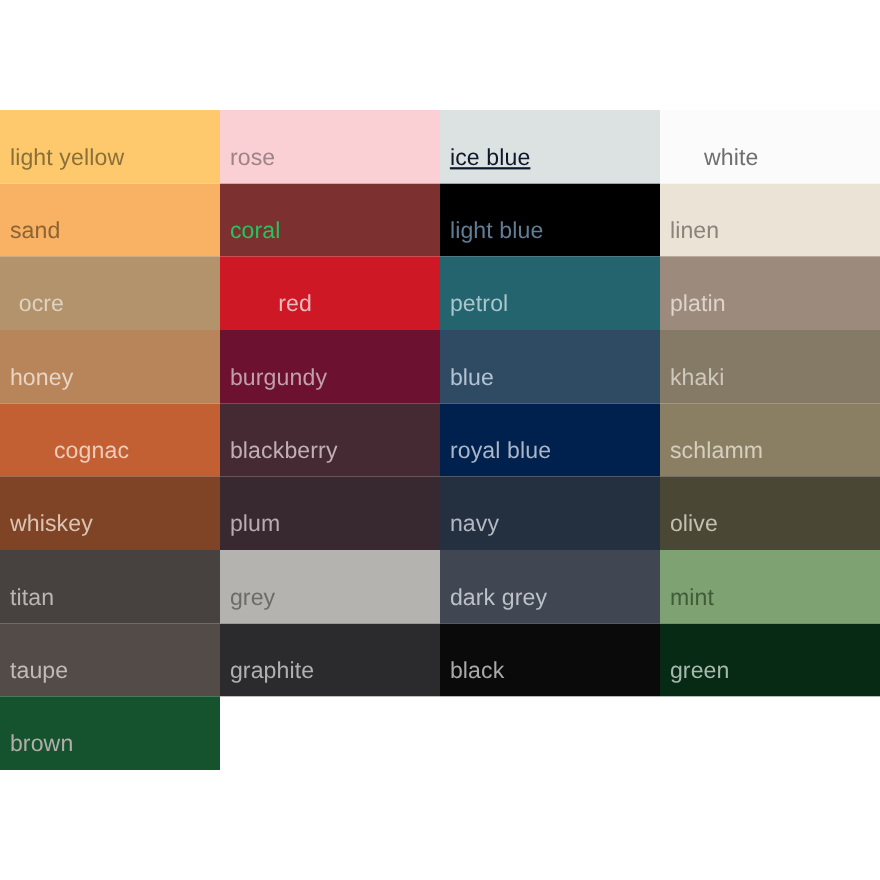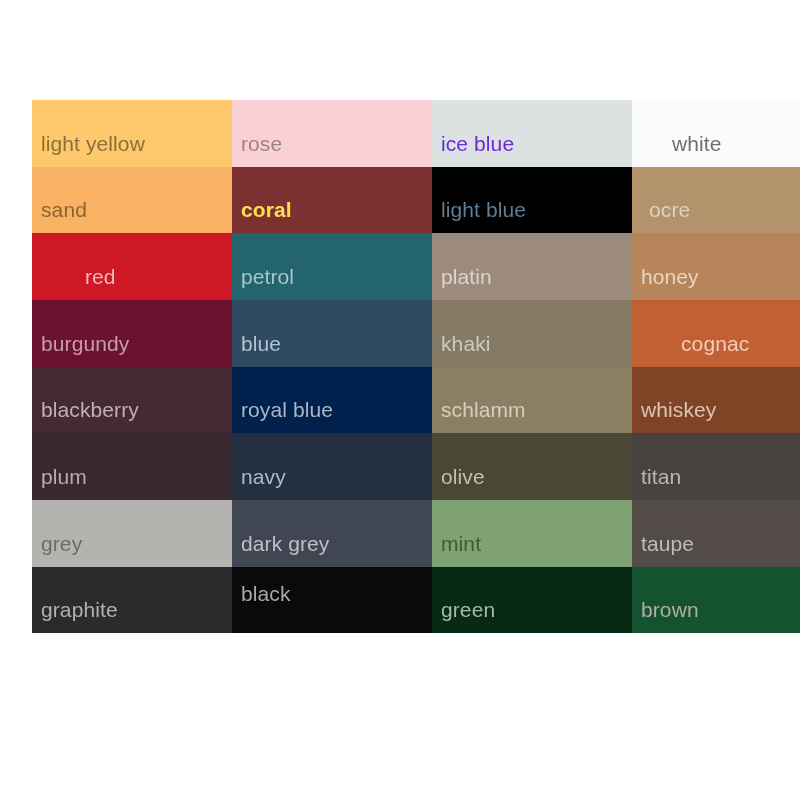--- a/index.html
+++ b/index.html
@@ -18,21 +18,20 @@
     left: 0;
     top: 100px;
     width: 800px;
     height: 600px;
   }
   .swatch-grid {
     display: grid;
     grid-template-columns: repeat(4, 200px);
     grid-auto-rows: 66.67px;
     width: 637px;
-    margin-left: 32px;
   }
   .swatch {
     position: relative;
     box-sizing: border-box;
     display: flex;
     align-items: flex-end;
     overflow: hidden;
   }
   .swatch-label {
     display: block;
@@ -51,33 +50,36 @@
 
 <div id="palette-board">
   <div class="swatch-grid">
       <div class="swatch" style="background: rgb(253, 201, 108);">
         <span class="swatch-label" style="color: rgb(138, 112, 56);">light yellow</span>
       </div>
       <div class="swatch" style="background: rgb(251, 208, 213);">
         <span class="swatch-label" style="color: rgb(156, 132, 135);">rose</span>
       </div>
       <div class="swatch" style="background: rgb(220, 226, 225);">
-        <span class="swatch-label" style="color: #6d28d9;">ice blue</span>
+        <span class="swatch-label" style="color: #0f172a; text-decoration: underline;">ice blue</span>
       </div>
       <div class="swatch" style="background: rgb(251, 251, 251);">
         <span class="swatch-label" style="color: rgb(111, 111, 111); padding-left: 40px;">white</span>
       </div>
       <div class="swatch" style="background: rgb(249, 178, 100);">
         <span class="swatch-label" style="color: rgb(139, 100, 52);">sand</span>
       </div>
       <div class="swatch" style="background: rgb(124, 49, 48);">
-        <span class="swatch-label" style="color: #fde047; font-weight: bold;">coral</span>
+        <span class="swatch-label" style="color: #22c55e;">coral</span>
       </div>
       <div class="swatch" style="background: #000000;">
         <span class="swatch-label" style="color: rgb(95, 125, 149);">light blue</span>
+      </div>
+      <div class="swatch" style="background: rgb(236, 227, 215);">
+        <span class="swatch-label" style="color: rgb(139, 131, 120);">linen</span>
       </div>
       <div class="swatch" style="background: rgb(178, 147, 108);">
         <span class="swatch-label" style="color: rgb(222, 210, 192); padding-left: 17px;">ocre</span>
       </div>
       <div class="swatch" style="background: rgb(207, 24, 38); padding-left: 44px;">
         <span class="swatch-label" style="color: rgb(240, 185, 187);">red</span>
       </div>
       <div class="swatch" style="background: rgb(35, 100, 110);">
         <span class="swatch-label" style="color: rgb(169, 198, 202);">petrol</span>
       </div>
@@ -131,21 +133,21 @@
       </div>
       <div class="swatch" style="background: rgb(127, 162, 115);">
         <span class="swatch-label" style="color: rgb(63, 91, 56);">mint</span>
       </div>
       <div class="swatch" style="background: rgb(82, 75, 71);">
         <span class="swatch-label" style="color: rgb(192, 187, 184);">taupe</span>
       </div>
       <div class="swatch" style="background: rgb(43, 43, 45);">
         <span class="swatch-label" style="color: rgb(177, 177, 178);">graphite</span>
       </div>
-      <div class="swatch" style="background: rgb(10, 10, 10); align-items: center;">
+      <div class="swatch" style="background: rgb(10, 10, 10);">
         <span class="swatch-label" style="color: rgb(169, 169, 169);">black</span>
       </div>
       <div class="swatch" style="background: rgb(6, 42, 20);">
         <span class="swatch-label" style="color: rgb(167, 184, 172);">green</span>
       </div>
       <div class="swatch" style="background: #14532d;">
         <span class="swatch-label" style="color: rgb(179, 172, 170);">brown</span>
       </div>
       <div class="swatch swatch-empty"></div>
       <div class="swatch swatch-empty"></div>

